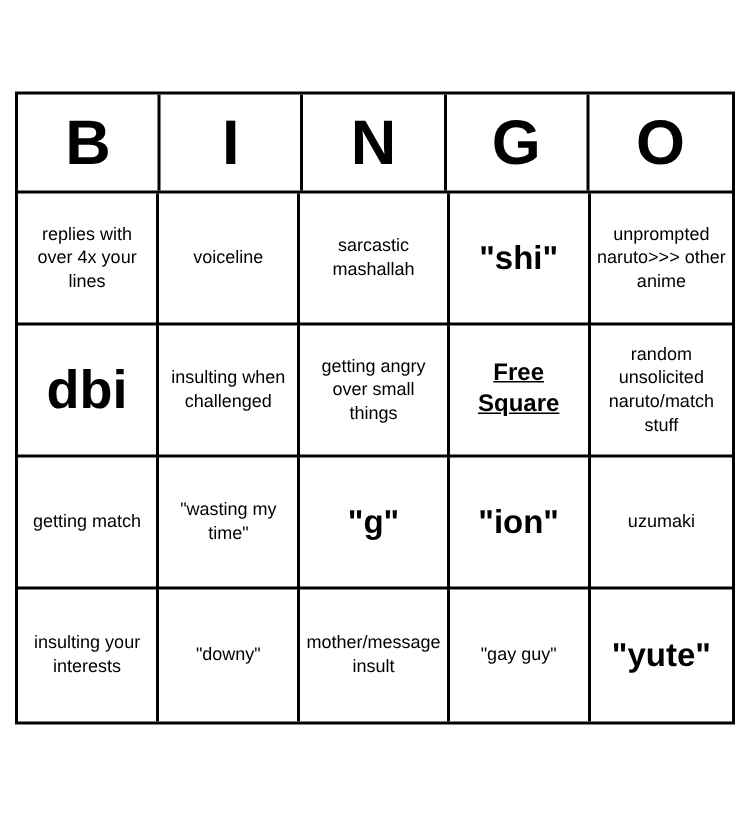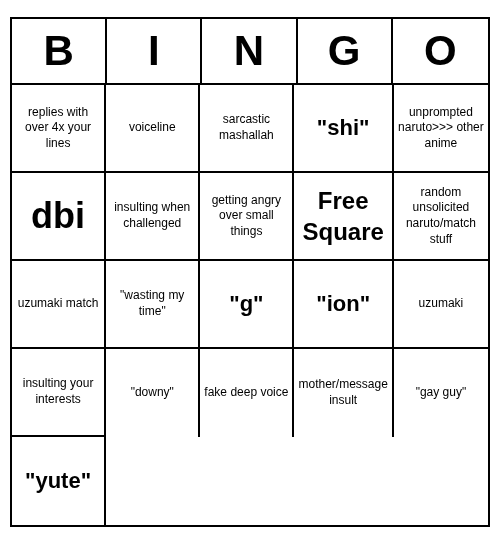--- a/index.html
+++ b/index.html
@@ -54,22 +54,23 @@
     }
     .bingo-cell.large-text {
       font-size: 22px;
       font-weight: bold;
     }
     .bingo-cell.medium-text {
       font-size: 36px;
       font-weight: bold;
     }
     .bingo-cell.free-square {
-      font-size: 24px;
+      font-size: 16px;
       font-weight: bold;
+      text-decoration: underline;
     }
   </style>
 </head>
 <body>
 
 <div class="bingo-card">
   <div class="bingo-header">
   <div class="bingo-letter">B</div>
       <div class="bingo-letter">I</div>
       <div class="bingo-letter">N</div>
@@ -80,25 +81,24 @@
   <div class="bingo-cell">replies with over 4x your lines</div>
       <div class="bingo-cell">voiceline</div>
       <div class="bingo-cell">sarcastic mashallah</div>
       <div class="bingo-cell large-text">"shi"</div>
       <div class="bingo-cell">unprompted naruto&gt;&gt;&gt; other anime</div>
       <div class="bingo-cell medium-text">dbi</div>
       <div class="bingo-cell">insulting when challenged</div>
       <div class="bingo-cell">getting angry over small things</div>
       <div class="bingo-cell free-square">Free Square</div>
       <div class="bingo-cell">random unsolicited naruto/match stuff</div>
-      <div class="bingo-cell">uzumaki match</div>
+      <div class="bingo-cell">getting match</div>
       <div class="bingo-cell">"wasting my time"</div>
       <div class="bingo-cell large-text">"g"</div>
       <div class="bingo-cell large-text">"ion"</div>
       <div class="bingo-cell">uzumaki</div>
       <div class="bingo-cell">insulting your interests</div>
       <div class="bingo-cell">"downy"</div>
-      <div class="bingo-cell">fake deep voice</div>
       <div class="bingo-cell">mother/message insult</div>
       <div class="bingo-cell">"gay guy"</div>
       <div class="bingo-cell large-text">"yute"</div>
     </div>
 </div>
 
 </body></html>

